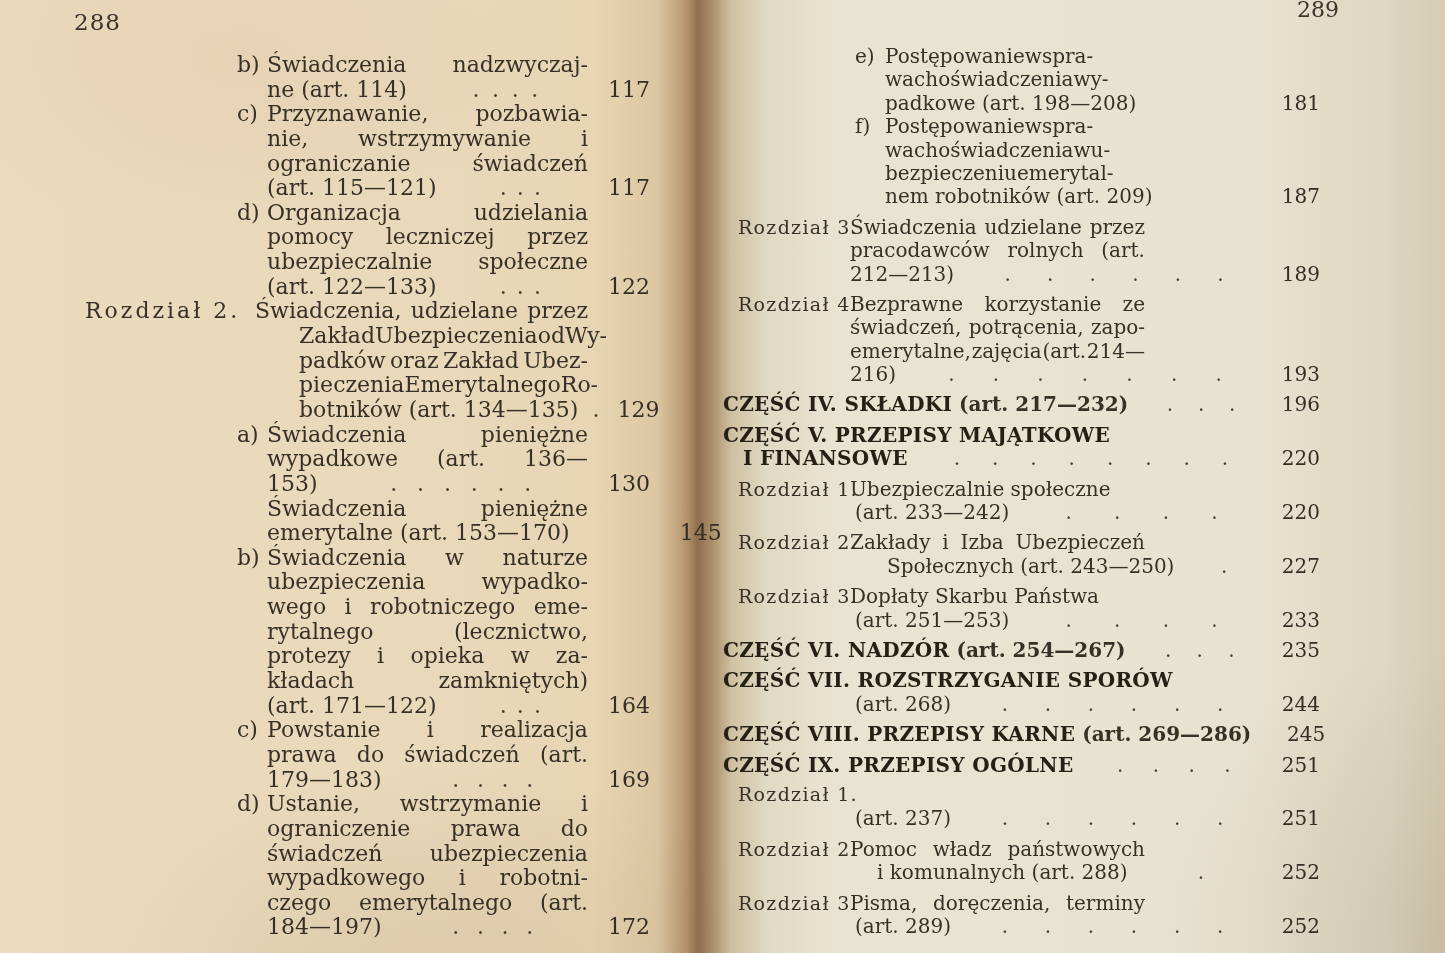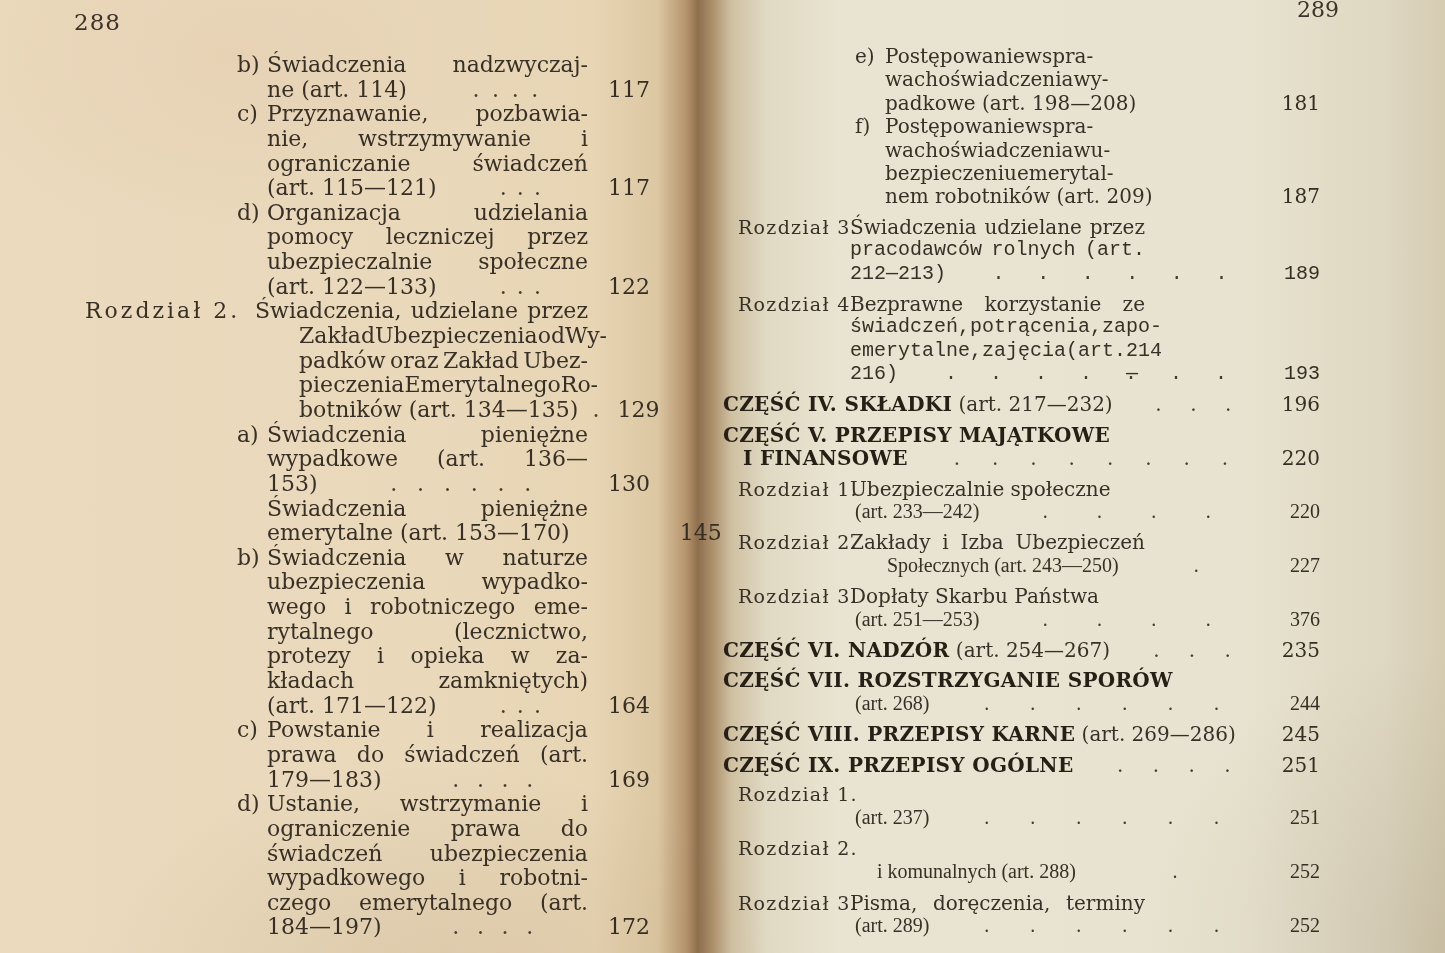--- a/index.html
+++ b/index.html
@@ -31,34 +31,34 @@
   #pg-right .row.gap{margin-top:7px;}
 
   
   #pg-left  .row.letter{padding-left:237px;}
   #pg-left  .row.lcont {padding-left:267px;gap:39px;}
   #pg-left  .row.roz   {padding-left:85px;}
   #pg-left  .row.rcont {padding-left:255px;margin-left:44px;}
   #pg-right .row.letter{padding-left:150px;}
   #pg-right .row.lcont {padding-left:180px;}
   #pg-right .row.roz   {padding-left:33px;}
-  #pg-right .row.rcont {padding-left:145px;font-family:Liberation Mono, monospace;}
-  #pg-right .row.artc  {padding-left:150px;font-family:Liberation Serif, serif;}
+  #pg-right .row.rcont {padding-left:145px;}
+  #pg-right .row.artc  {padding-left:150px;}
   #pg-right .row.part  {padding-left:18px;}
   #pg-right .row.part2 {padding-left:38px;}
 
   .lbl{flex:0 0 auto;}
   #pg-left  .letter .lbl{width:30px;}
   #pg-right .letter .lbl{width:30px;}
   #pg-left  .roz .lbl{width:170px; letter-spacing:3px;}
   #pg-right .roz .lbl{width:112px; letter-spacing:1.3px; font-size:19px;}
 
   .txt{flex:0 1 auto;}
   .part .txt, .part2 .txt{font-weight:bold; color:#251f16; letter-spacing:.3px;}
-  .tail{font-weight:normal; color:#373026; letter-spacing:0;margin-top:28px;}
+  .tail{font-weight:bold; color:#373026; letter-spacing:0;margin-top:28px;}
   .tight .txt{word-spacing:-3.5px;}
 
   
   .txt.just{flex:1 1 auto; display:flex; justify-content:space-between; white-space:normal;}
   #pg-left  .just{margin-right:62px;}
   #pg-right .letter .just, #pg-right .lcont .just{margin-right:235px;}
   #pg-right .roz .just,    #pg-right .rcont .just{margin-right:175px;}
 
   .fill{flex:1 1 auto; display:flex; justify-content:space-evenly; align-items:baseline; padding:0 12px 0 14px;}
   .dot{color:#443c31;}
@@ -277,29 +277,33 @@
       <div class="row roz gap"><span class="lbl">Rozdział 1.</span><span class="txt">Ubezpieczalnie społeczne</span></div>
       <div class="row artc"><span class="txt">(art. 233—242)</span><span class="fill"><span class="dot">.</span><span class="dot">.</span><span class="dot">.</span><span class="dot">.</span></span><span class="pgref">220</span></div>
       <div class="row roz gap"><span class="lbl">Rozdział 2.</span><span class="txt just">
           <span>Zakłady</span>
           <span>i</span>
           <span>Izba</span>
           <span>Ubezpieczeń</span>
         </span></div>
       <div class="row artc"><span class="xsp" style="width: 32px;"></span><span class="txt">Społecznych (art. 243—250)</span><span class="fill"><span class="dot">.</span></span><span class="pgref">227</span></div>
       <div class="row roz gap"><span class="lbl">Rozdział 3.</span><span class="txt">Dopłaty Skarbu Państwa</span></div>
-      <div class="row artc"><span class="txt">(art. 251—253)</span><span class="fill"><span class="dot">.</span><span class="dot">.</span><span class="dot">.</span><span class="dot">.</span></span><span class="pgref">376</span></div>
+      <div class="row artc"><span class="txt">(art. 251—253)</span><span class="fill"><span class="dot">.</span><span class="dot">.</span><span class="dot">.</span><span class="dot">.</span></span><span class="pgref">233</span></div>
       <div class="row part gap"><span class="txt">CZĘŚĆ VI. NADZÓR<span class="tail"> (art. 254—267)</span></span><span class="fill"><span class="dot">.</span><span class="dot">.</span><span class="dot">.</span></span><span class="pgref">235</span></div>
       <div class="row part gap"><span class="txt">CZĘŚĆ VII. ROZSTRZYGANIE SPORÓW</span></div>
       <div class="row artc"><span class="txt">(art. 268)</span><span class="fill"><span class="dot">.</span><span class="dot">.</span><span class="dot">.</span><span class="dot">.</span><span class="dot">.</span><span class="dot">.</span></span><span class="pgref">244</span></div>
       <div class="row part gap"><span class="txt">CZĘŚĆ VIII. PRZEPISY KARNE<span class="tail"> (art. 269—286)</span></span><span class="fill"></span><span class="pgref">245</span></div>
       <div class="row part gap"><span class="txt">CZĘŚĆ IX. PRZEPISY OGÓLNE</span><span class="fill"><span class="dot">.</span><span class="dot">.</span><span class="dot">.</span><span class="dot">.</span></span><span class="pgref">251</span></div>
       <div class="row roz gap tight"><span class="lbl">Rozdział 1.</span></div>
       <div class="row artc"><span class="txt">(art. 237)</span><span class="fill"><span class="dot">.</span><span class="dot">.</span><span class="dot">.</span><span class="dot">.</span><span class="dot">.</span><span class="dot">.</span></span><span class="pgref">251</span></div>
-      <div class="row roz gap"><span class="lbl">Rozdział 2.</span></div>
+      <div class="row roz gap"><span class="lbl">Rozdział 2.</span><span class="txt just">
+          <span>Pomoc</span>
+          <span>władz</span>
+          <span>państwowych</span>
+        </span></div>
       <div class="row artc"><span class="xsp" style="width: 22px;"></span><span class="txt">i komunalnych (art. 288)</span><span class="fill"><span class="dot">.</span></span><span class="pgref">252</span></div>
       <div class="row roz gap"><span class="lbl">Rozdział 3.</span><span class="txt just">
           <span>Pisma,</span>
           <span>doręczenia,</span>
           <span>terminy</span>
         </span></div>
       <div class="row artc"><span class="txt">(art. 289)</span><span class="fill"><span class="dot">.</span><span class="dot">.</span><span class="dot">.</span><span class="dot">.</span><span class="dot">.</span><span class="dot">.</span></span><span class="pgref">252</span></div>
     </div>
 </div>
 

